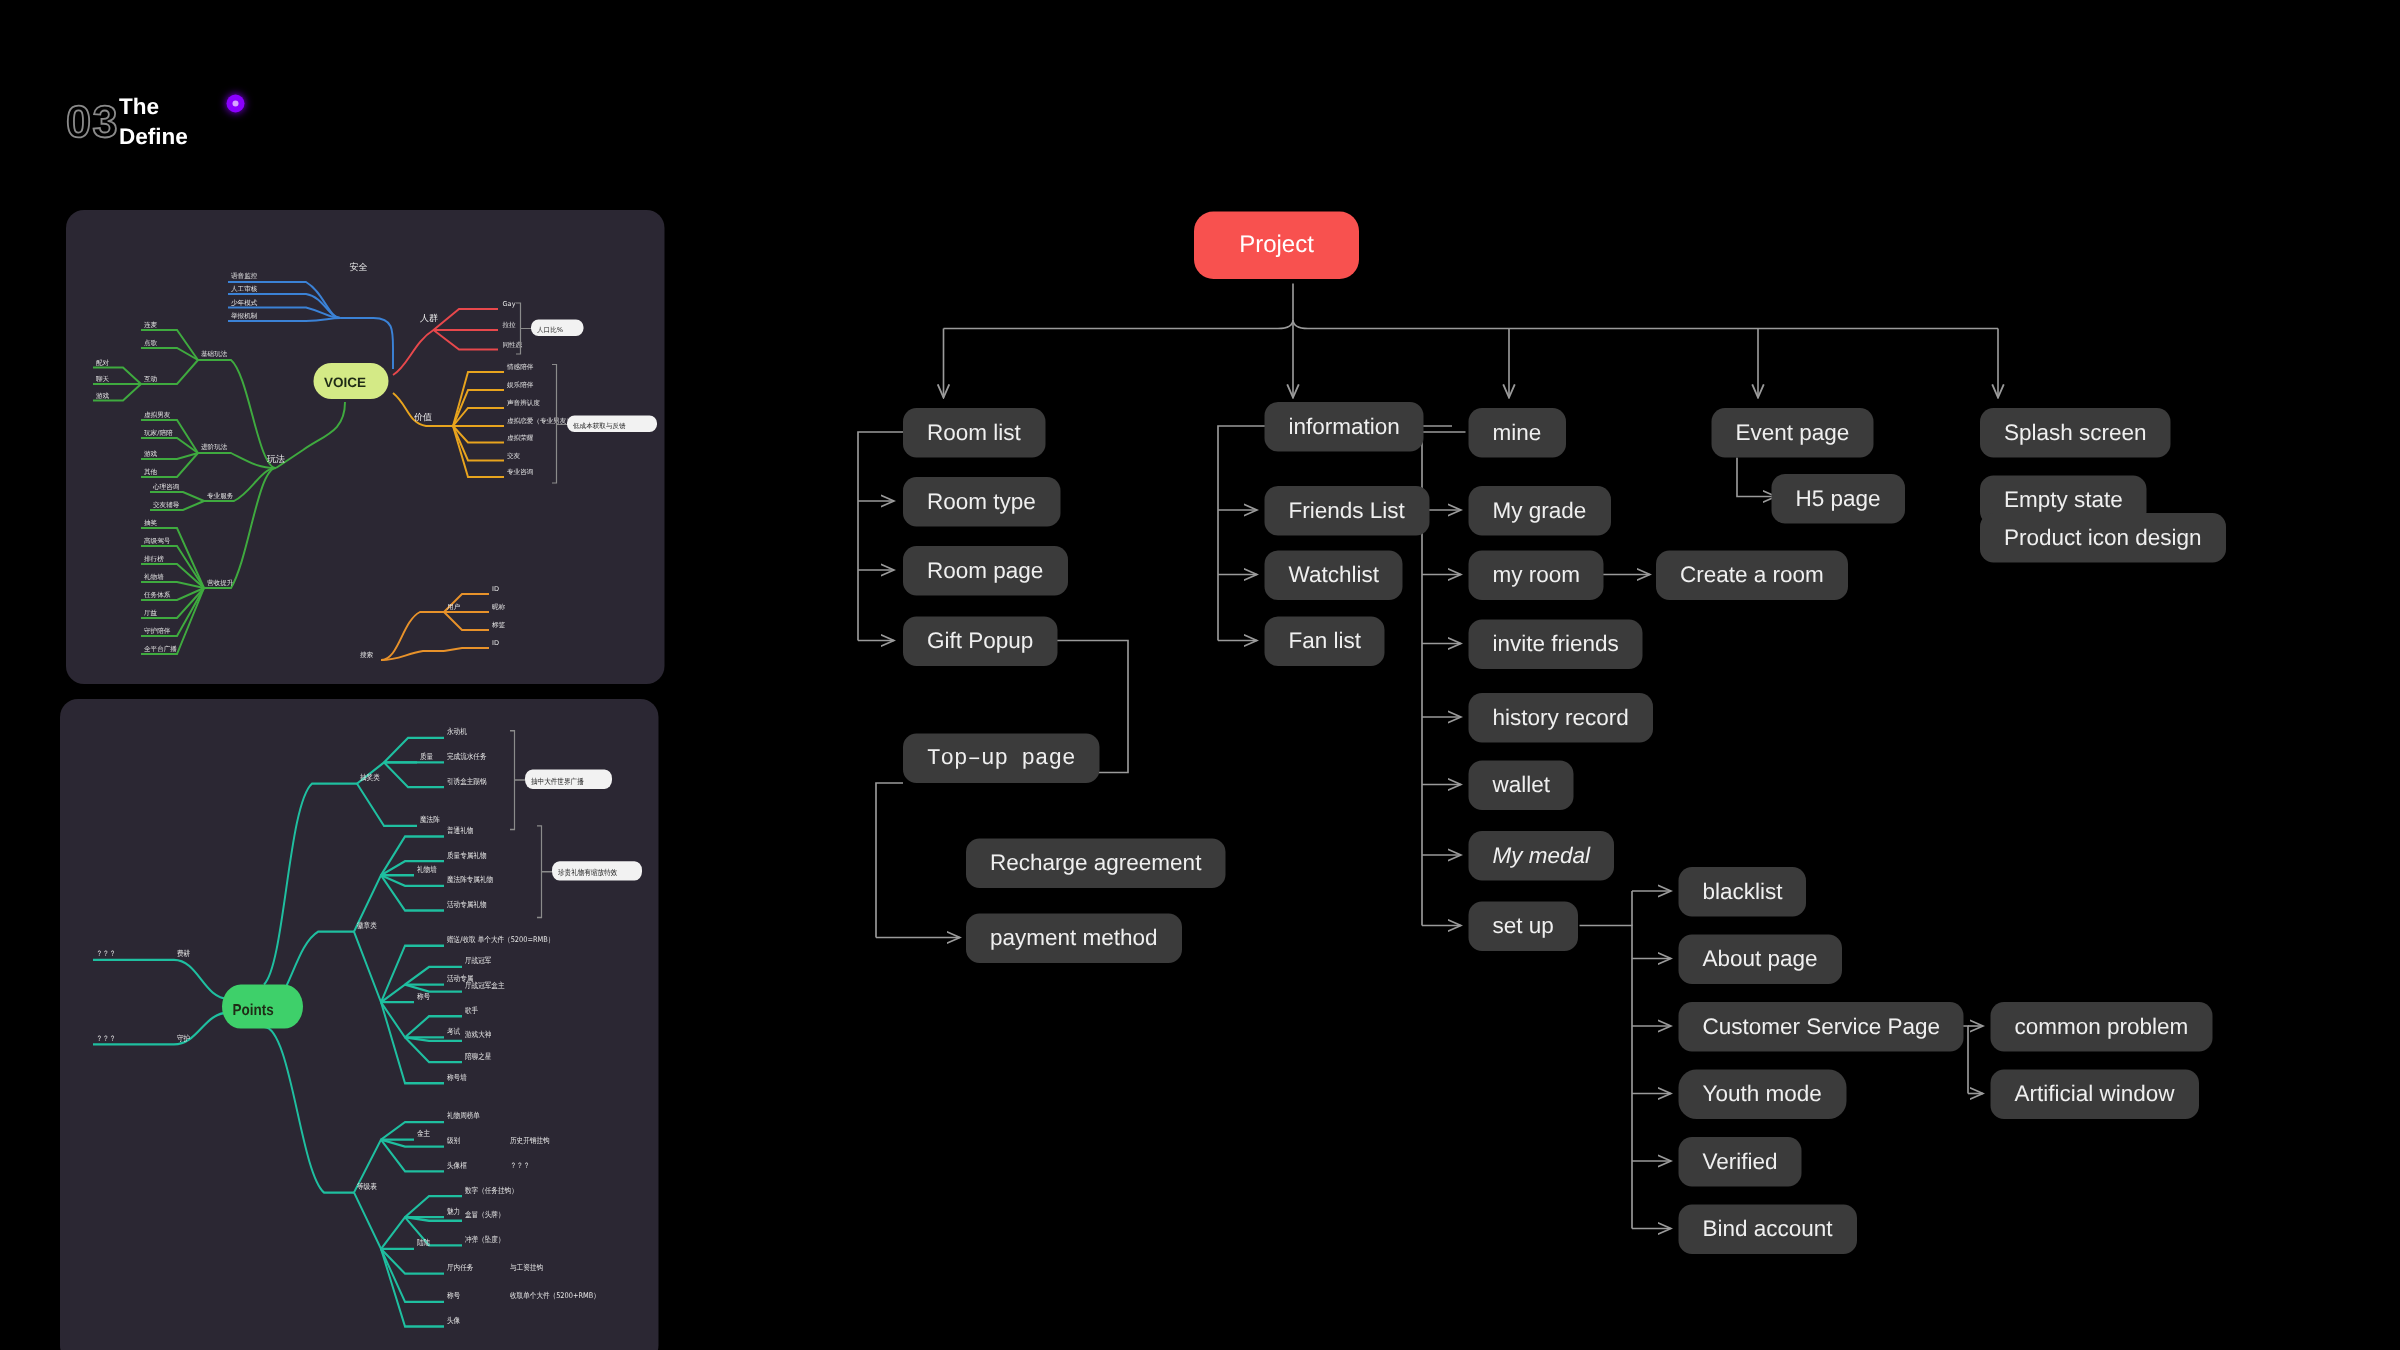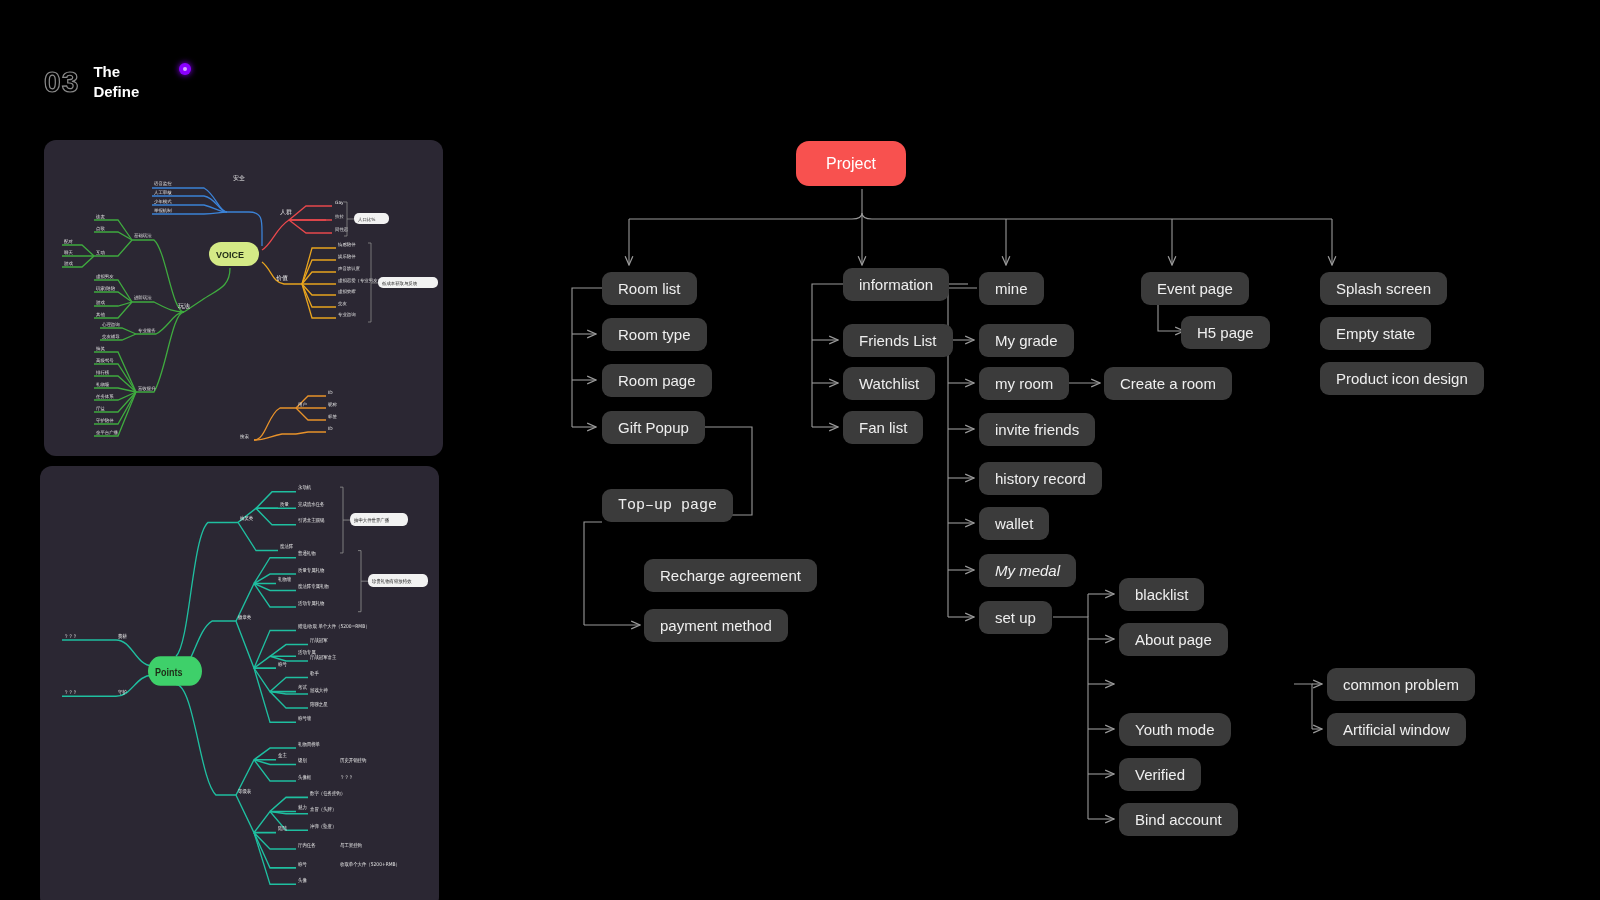--- a/index.html
+++ b/index.html
@@ -2,21 +2,21 @@
 <html><head>
 <meta charset="utf-8">
 <style>
   html,body{margin:0;padding:0;background:#000;}
   body{
     width:1600px;height:900px;position:relative;overflow:hidden;
     font-family:"Liberation Sans","DejaVu Sans",sans-serif;
     background:#000000;color:#e8e8e8;
   }
   
-  #header{position:absolute;left:44px;top:62px;display:flex;align-items:center;gap:14px;}
+  #header{position:absolute;left:44px;top:62px;display:flex;align-items:center;gap:0;}
   #header .num{
     font-size:30px;font-weight:700;letter-spacing:1px;
     color:transparent;-webkit-text-stroke:1.2px #8a8a8a;
     font-family:"Liberation Sans",sans-serif;line-height:1;
   }
   #header .ttl{font-size:15px;font-weight:700;color:#ffffff;line-height:1.35;}
   #header .dot{
     width:12px;height:12px;border-radius:50%;background:#8b00ff;
     box-shadow:0 0 6px #8b00ff;margin-left:26px;margin-bottom:26px;
     display:flex;align-items:center;justify-content:center;
@@ -378,24 +378,25 @@
   <div class="node" style="left:979px;top:554px;font-style:italic;">My medal</div>
   <div class="node" style="left:979px;top:601px;">set up</div>
 
   <div class="node" style="left:1104px;top:367px;">Create a room</div>
 
   <div class="node" style="left:1141px;top:272px;">Event page</div>
   <div class="node" style="left:1181px;top:316px;">H5 page</div>
 
   <div class="node" style="left:1320px;top:272px;">Splash screen</div>
   <div class="node" style="left:1320px;top:317px;">Empty state</div>
-  <div class="node" style="left:1320px;top:362px;">Product icon design</div>
+  <div class="node" style="left:1320px;top:342px;">Product icon design</div>
 
   <div class="node" style="left:1119px;top:578px;">blacklist</div>
   <div class="node" style="left:1119px;top:623px;">About page</div>
+  <div class="node" style="left:1119px;top:668px;">Customer Service Page</div>
   <div class="node" style="left:1119px;top:713px;border-radius:12px;">Youth mode</div>
   <div class="node" style="left:1119px;top:758px;">Verified</div>
   <div class="node" style="left:1119px;top:803px;">Bind account</div>
 
   <div class="node" style="left:1327px;top:668px;">common problem</div>
   <div class="node" style="left:1327px;top:713px;">Artificial window</div>
 
 </div>
 
 </body></html>

